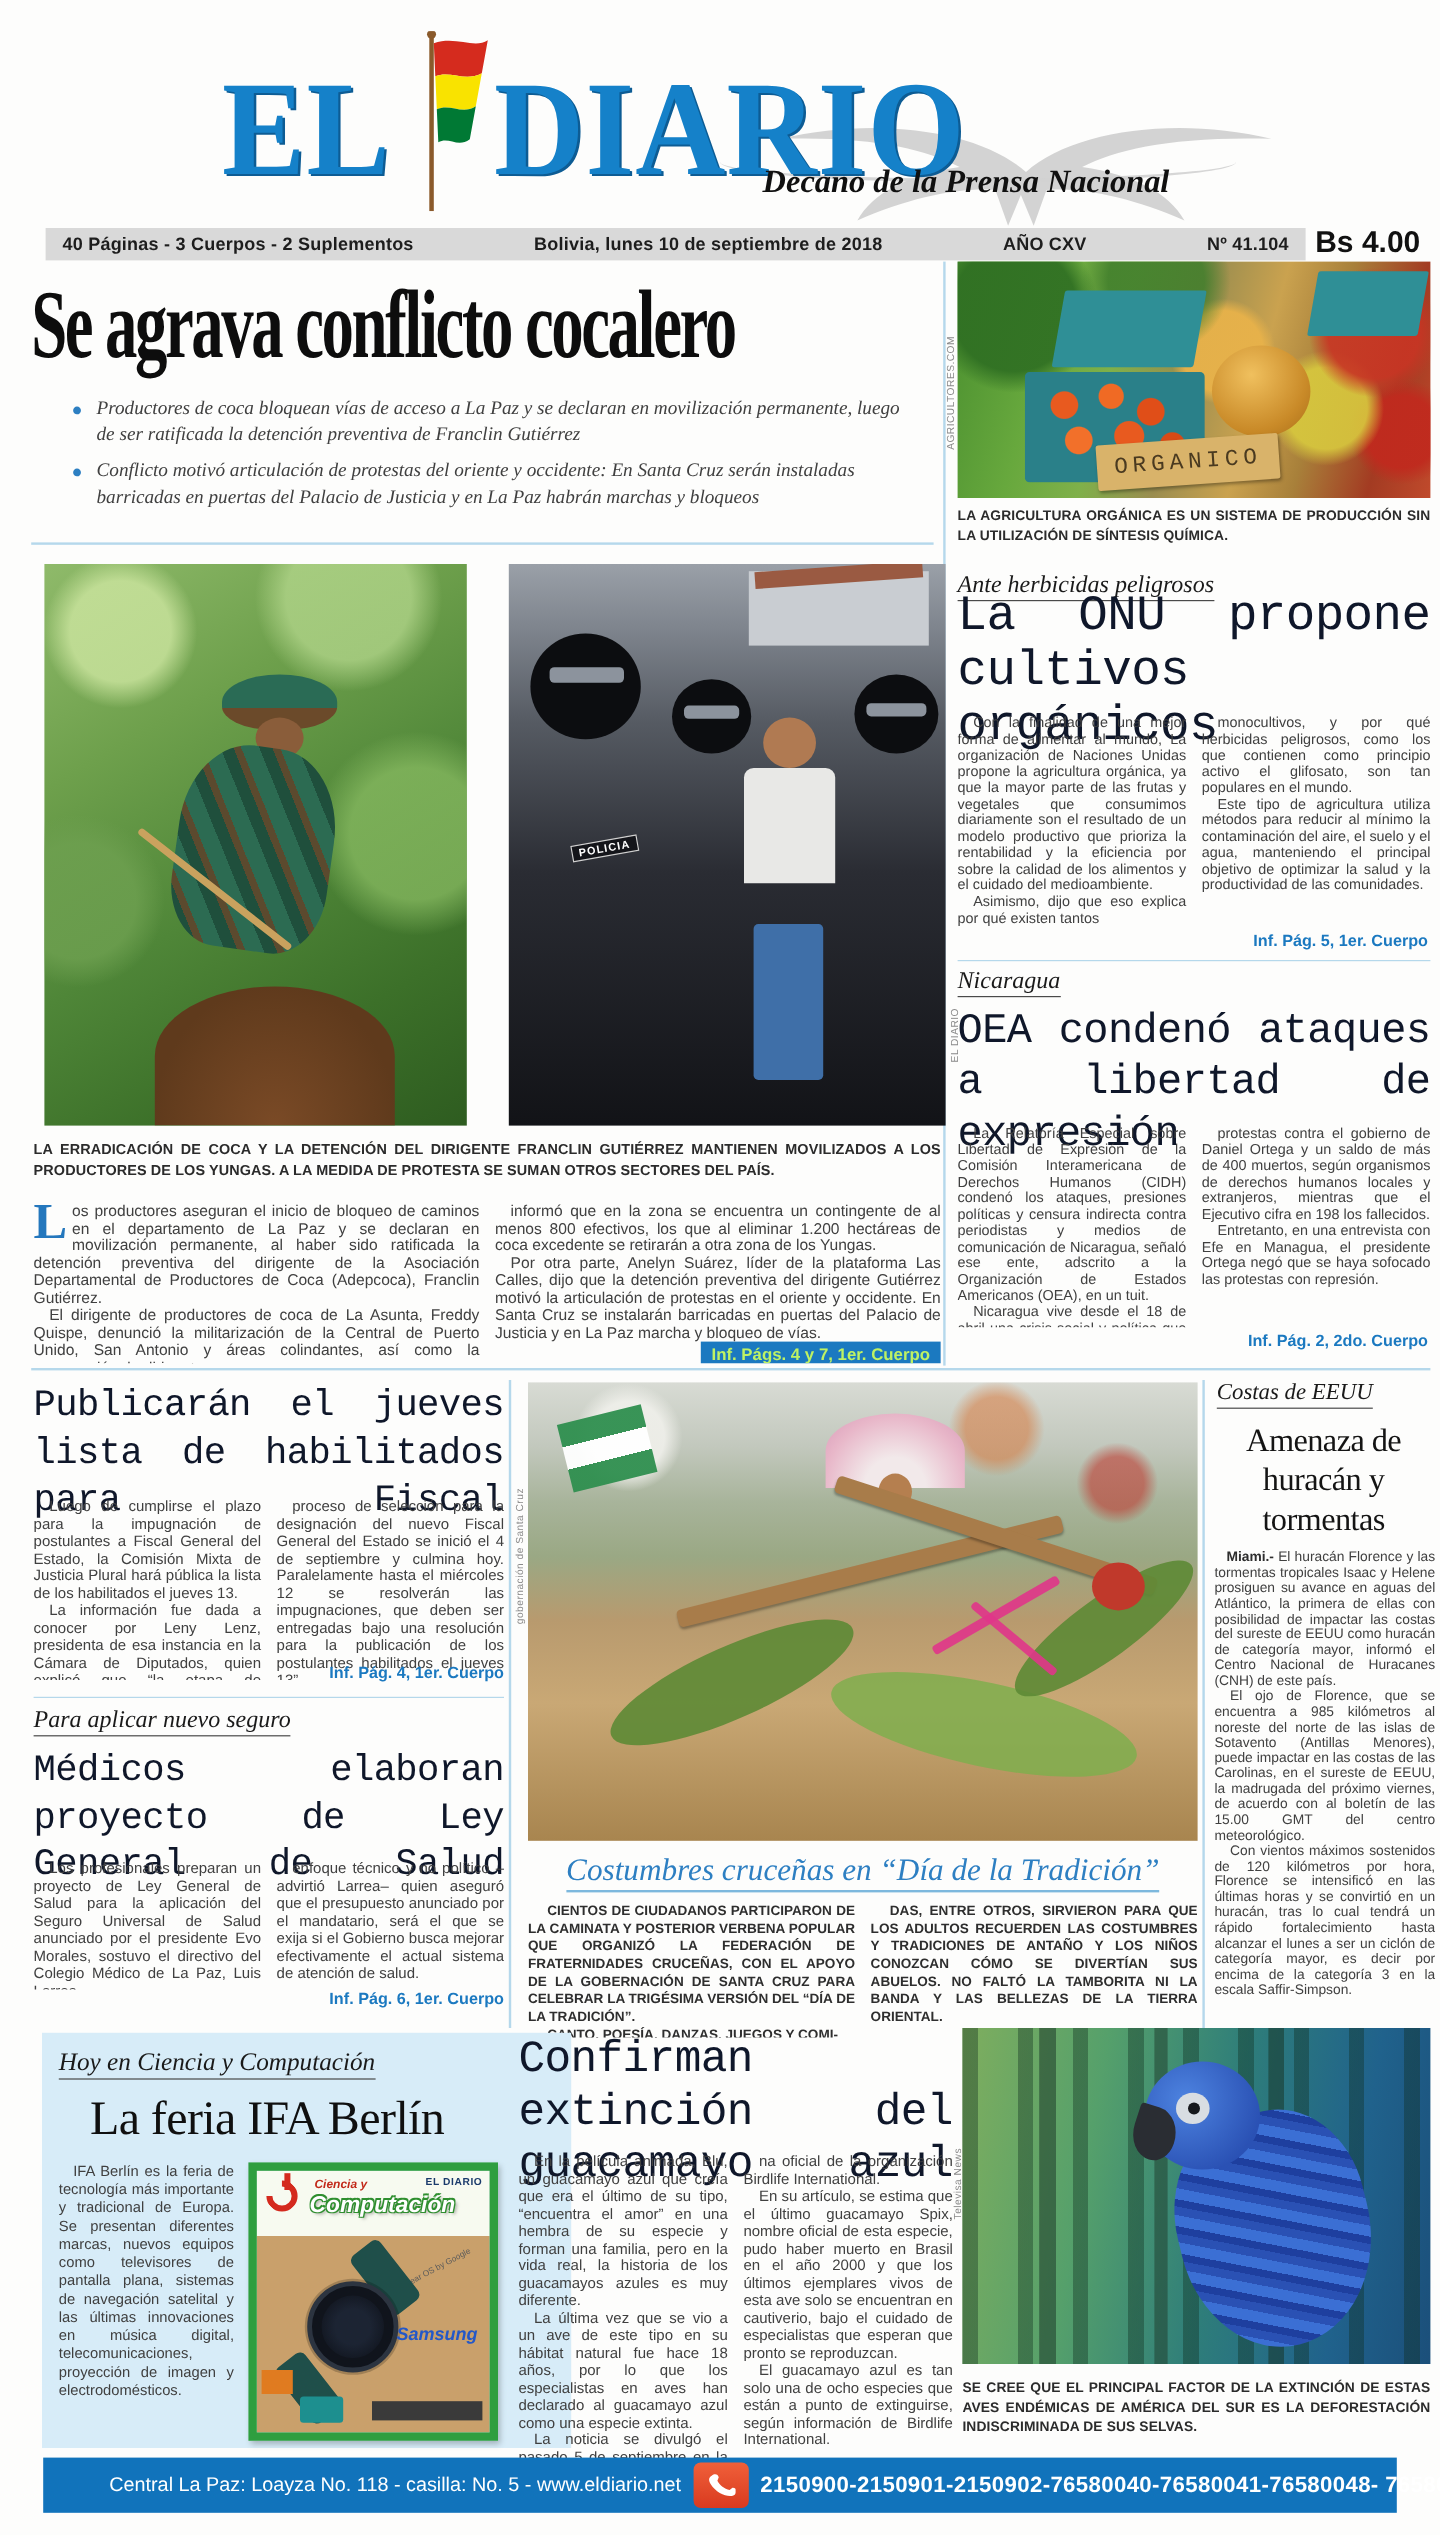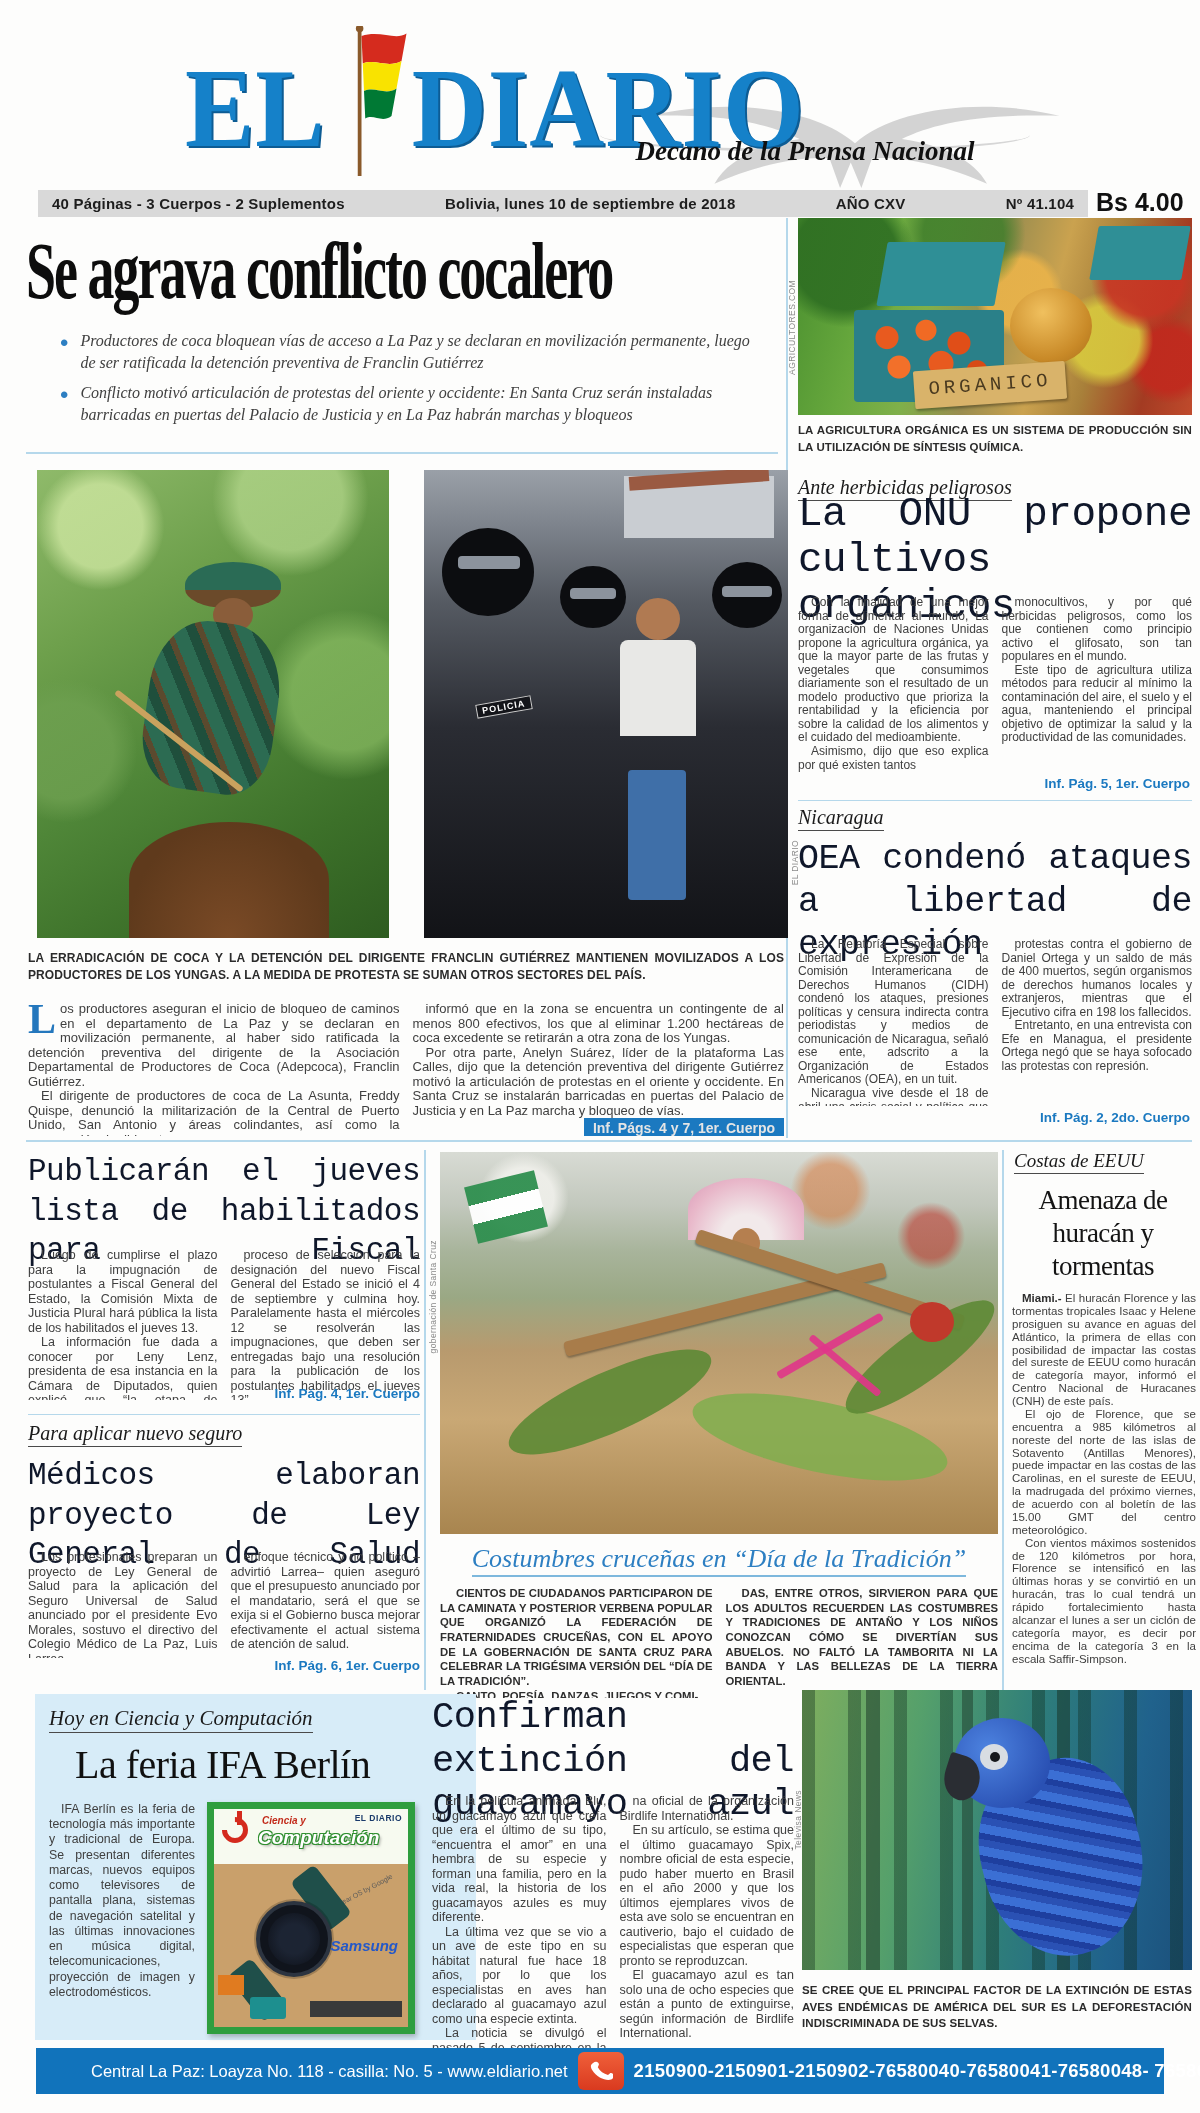--- a/index.html
+++ b/index.html
@@ -59,21 +59,21 @@
     text-align:justify; text-align-last:justify; letter-spacing:-.5px;
   }
   .twocol { display:flex; gap:13px; overflow:hidden; }
   .twocol > div { flex:1; min-width:0; }
   .bp { text-align:justify; text-indent:13px; color:#404040; }
   .col-sm .bp { font-size:12px; line-height:1.13; }
   .col-md .bp { font-size:12.5px; line-height:1.16; }
   .col-lg .bp { font-size:13px; line-height:1.12; }
   .inf-link { color:#1b79c0; font-weight:bold; font-size:13.5px; text-align:right; }
   .inf-badge {
-    background:#1b79c0; color:#e5e5e5; font-weight:bold; font-size:14px;
+    background:#1b79c0; color:#bef264; font-weight:bold; font-size:14px;
     padding:2px 9px; display:inline-block; float:right;
   }
   .photocap {
     font-size:11.5px; font-weight:bold; color:#2b2b2b; line-height:1.45;
     text-align:justify; letter-spacing:.1px; overflow:hidden;
   }
   .vcredit {
     writing-mode:vertical-rl; transform:rotate(180deg);
     font-size:8.5px; color:#8a8a8a; letter-spacing:.4px; white-space:nowrap;
   }

